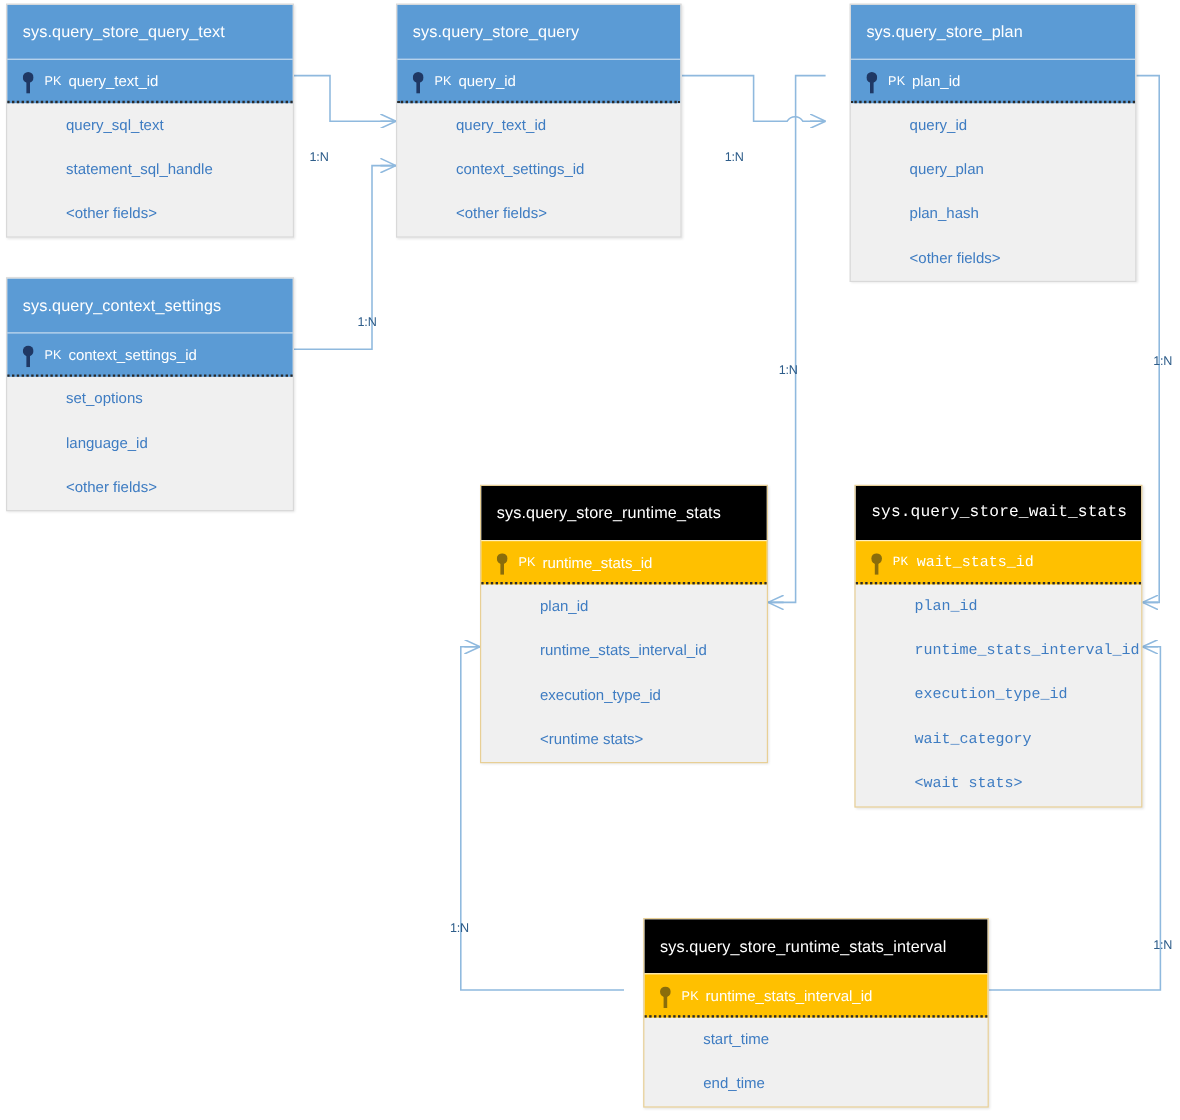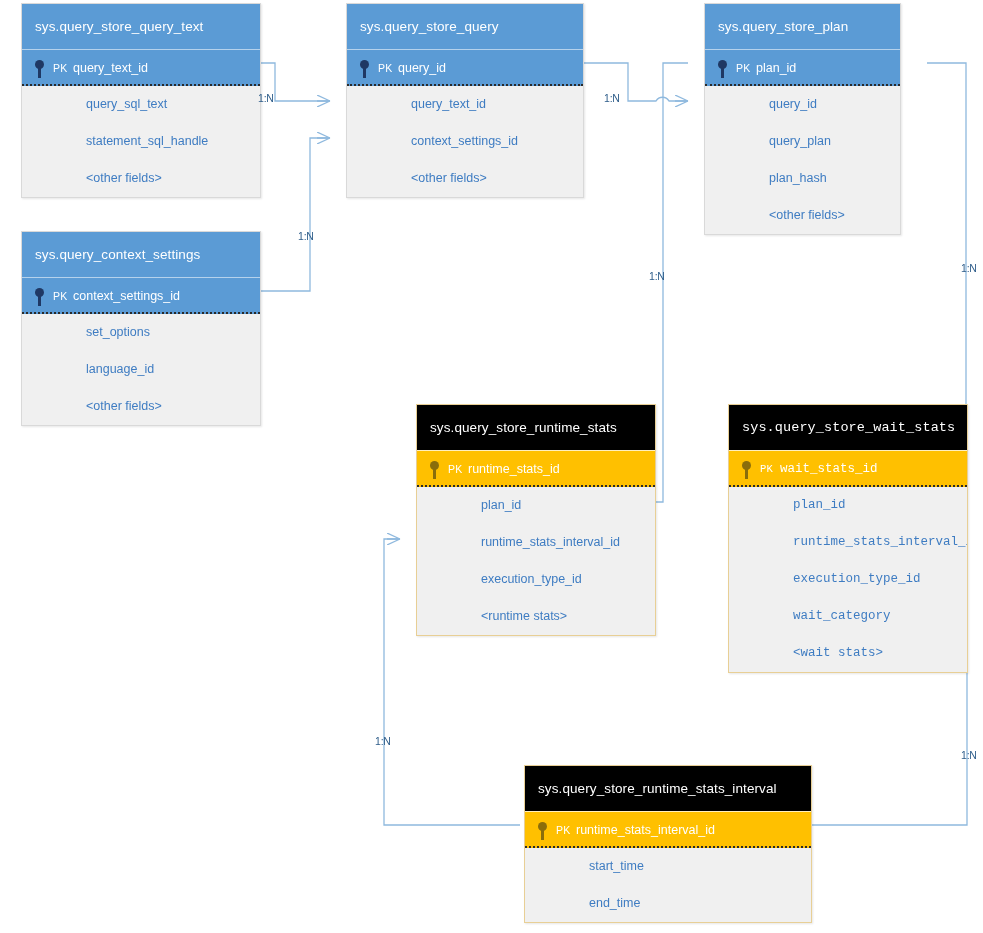--- a/index.html
+++ b/index.html
@@ -20,21 +20,20 @@
     width:983px; height:933px;
     pointer-events:none;
   }
   .entity{
     position:absolute;
     box-sizing:border-box;
     background:#f0f0f0;
     border:1px solid #d9d9d9;
     box-shadow:1px 1px 2px rgba(0,0,0,0.10);
     overflow:hidden;
-    margin-left:16px;
   }
   .ent-title{
     box-sizing:border-box;
     height:45px;
     line-height:45px;
     padding-left:13px;
     color:#ffffff;
     font-size:13.5px;
     white-space:nowrap;
     letter-spacing:0.1px;
@@ -65,41 +64,42 @@
     position:absolute;
     left:13px;
     top:10px;
     width:9px;
     height:18px;
   }
   .field{
     box-sizing:border-box;
     height:37px;
     line-height:37px;
-    padding-left:64px;
+    padding-left:49px;
     color:#3e7cc2;
     font-size:12.5px;
     white-space:nowrap;
   }
   
   .theme-blue .ent-title{ background:#5b9bd5; }
   .theme-blue .ent-pk{ background:#5b9bd5; }
   .theme-blue .key-icon .kcolor{ fill:#1f3864; }
   
   .theme-orange{ border-color:#e8cf95; }
   .theme-orange .ent-title{ background:#000000; }
   .theme-orange .ent-pk{ background:#ffc000; border-top-color:rgba(255,255,255,0.75); }
   .theme-orange .key-icon .kcolor{ fill:#8a6d0b; }
   .edge-label{
     position:absolute;
     font-size:10.5px;
     color:#2e5d8a;
     font-family:"Liberation Sans", sans-serif;
     white-space:nowrap;
     letter-spacing:-0.2px;
+    margin-top:33px;
   }
 </style>
 </head>
 <body>
 
 <div id="canvas">
 
   <svg id="edges" viewBox="0 0 983 933" xmlns="http://www.w3.org/2000/svg">
     <defs>
       <marker id="crowL" markerWidth="14" markerHeight="12" refX="13" refY="6" orient="auto" markerUnits="userSpaceOnUse">
@@ -153,21 +153,21 @@
         <rect class="kcolor" x="3" y="7" width="3" height="11"></rect>
       </svg>
       <span class="pk-tag">PK</span>
       <span class="pk-name">query_id</span>
     </div>
     <div class="field">query_text_id</div>
     <div class="field">context_settings_id</div>
     <div class="field">&lt;other fields&gt;</div>
   </div>
 
-  <div class="entity theme-blue" style="left:688px;top:3px;width:197px;">
+  <div class="entity theme-blue" style="left:708px;top:3px;width:239px;">
     <div class="ent-title">sys.query_store_plan</div>
     <div class="ent-pk">
       <svg class="key-icon" viewBox="0 0 9 18">
         <circle class="kcolor" cx="4.5" cy="4.5" r="4.5"></circle>
         <rect class="kcolor" x="3" y="7" width="3" height="11"></rect>
       </svg>
       <span class="pk-tag">PK</span>
       <span class="pk-name">plan_id</span>
     </div>
     <div class="field">query_id</div>
@@ -217,21 +217,21 @@
       <span class="pk-tag">PK</span>
       <span class="pk-name">wait_stats_id</span>
     </div>
     <div class="field">plan_id</div>
     <div class="field">runtime_stats_interval_id</div>
     <div class="field">execution_type_id</div>
     <div class="field">wait_category</div>
     <div class="field">&lt;wait stats&gt;</div>
   </div>
 
-  <div class="entity theme-orange" style="left:508px;top:765px;width:288px;">
+  <div class="entity theme-orange" style="left:536px;top:765px;width:288px;">
     <div class="ent-title">sys.query_store_runtime_stats_interval</div>
     <div class="ent-pk">
       <svg class="key-icon" viewBox="0 0 9 18">
         <circle class="kcolor" cx="4.5" cy="4.5" r="4.5"></circle>
         <rect class="kcolor" x="3" y="7" width="3" height="11"></rect>
       </svg>
       <span class="pk-tag">PK</span>
       <span class="pk-name">runtime_stats_interval_id</span>
     </div>
     <div class="field">start_time</div>

